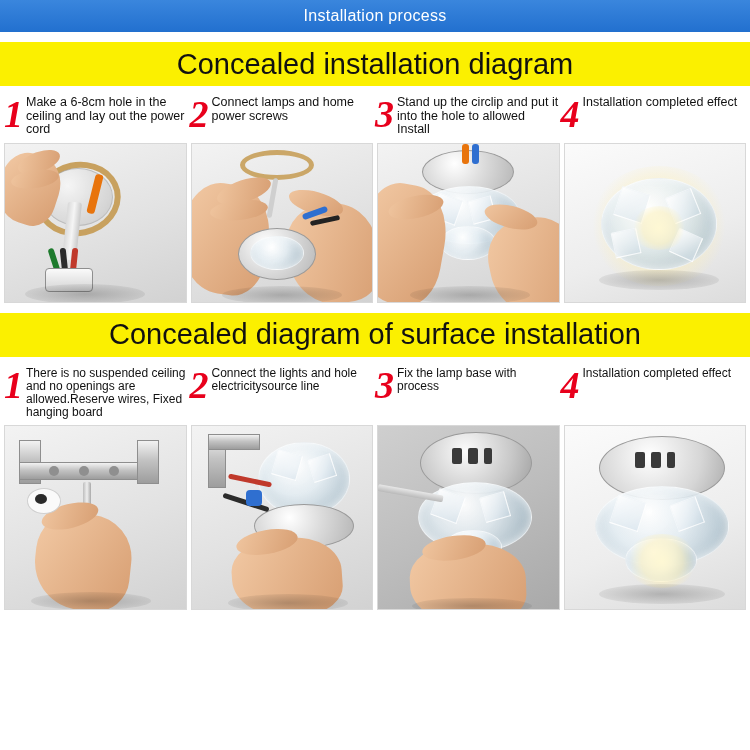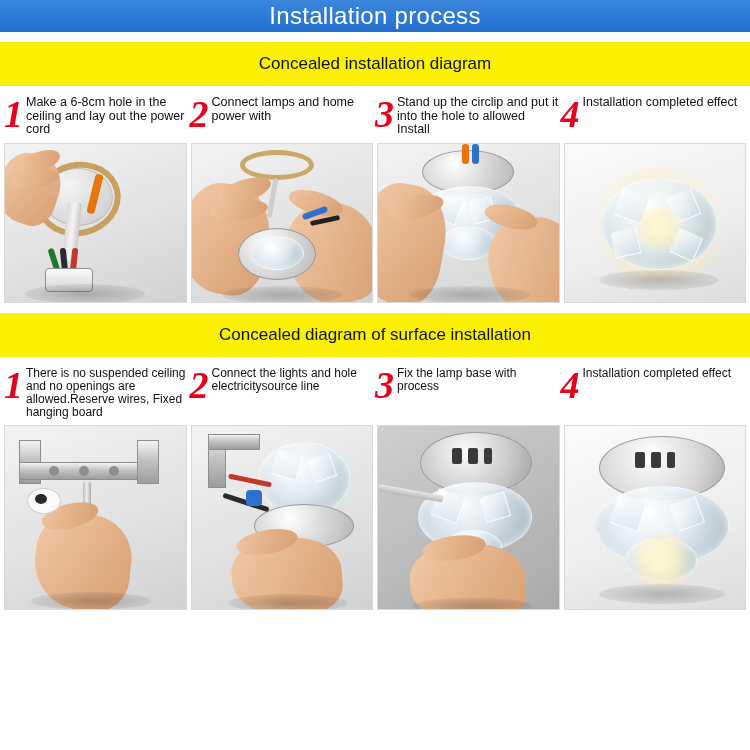--- a/index.html
+++ b/index.html
@@ -22,36 +22,36 @@
     width: 750px;
     height: 32px;
     background: #2f7ed8;
     background: linear-gradient(#3a86dd, #2270cf);
     display: flex;
     align-items: center;
     justify-content: center;
   }
   .top-banner .title {
     color: #ffffff;
-    font-size: 24px;
+    font-size: 16px;
     font-weight: normal;
     letter-spacing: 0.3px;
   }
 
   
   .yellow-bar {
     width: 750px;
     height: 44px;
     background: #fbf000;
     display: flex;
     align-items: center;
     justify-content: center;
   }
   .yellow-bar .heading {
-    font-size: 17px;
+    font-size: 29px;
     color: #111111;
     font-weight: normal;
   }
 
   .white-gap-10 { height: 10px; background: #ffffff; width: 750px; }
   .white-gap-6 { height: 6px; background: #ffffff; width: 750px; }
 
   
   .steps-row {
     display: flex;
@@ -186,21 +186,21 @@
 
   <div class="white-gap-6"></div>
 
   <div class="steps-row">
     <div class="step">
       <span class="step-num">1</span>
       <span class="step-text">Make a 6-8cm hole in the ceiling and lay out the power cord</span>
     </div>
     <div class="step">
       <span class="step-num">2</span>
-      <span class="step-text">Connect lamps and home power with</span>
+      <span class="step-text">Connect lamps and home power screws</span>
     </div>
     <div class="step">
       <span class="step-num">3</span>
       <span class="step-text">Stand up the circlip and put it into the hole to allowed Install</span>
     </div>
     <div class="step">
       <span class="step-num">4</span>
       <span class="step-text">Installation completed effect</span>
     </div>
   </div>

